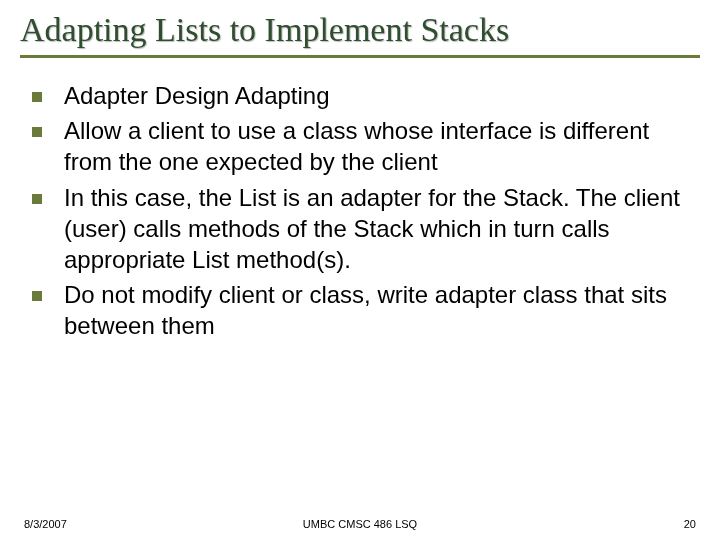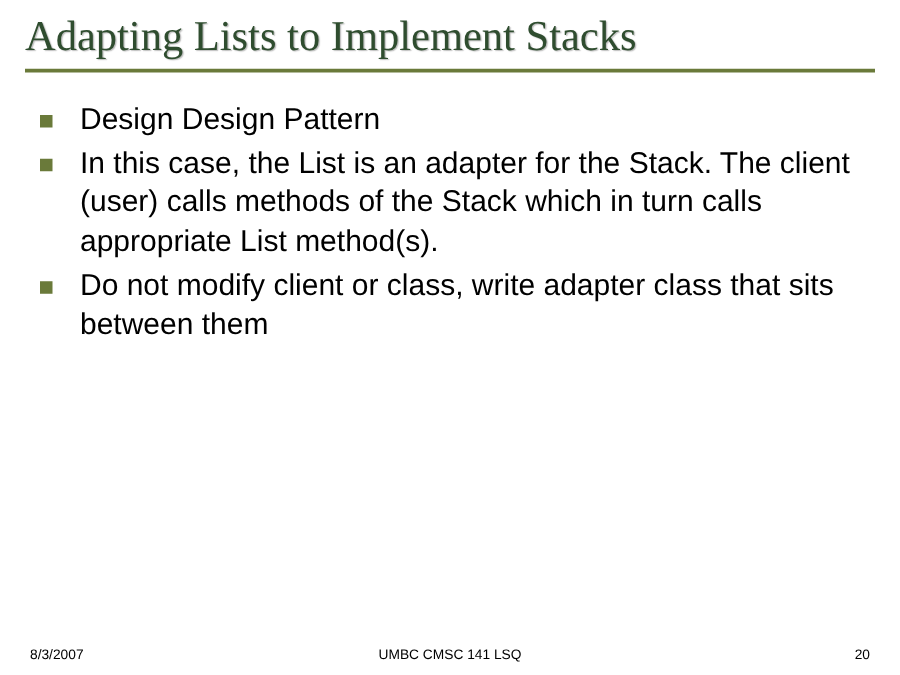--- a/index.html
+++ b/index.html
@@ -78,31 +78,35 @@
 
 <div class="slide">
 
   <div class="title-wrap">
     <div class="title">Adapting Lists to Implement Stacks</div>
   </div>
 
   <div class="body">
     <div class="bul">
       <div class="sq"></div>
-      <div class="txt">Design Design Pattern</div>
+      <div class="txt">Adapter Design Adapting</div>
+    </div>
+    <div class="bul">
+      <div class="sq"></div>
+      <div class="txt">Allow a client to use a class whose interface is different from the one expected by the client</div>
     </div>
     <div class="bul">
       <div class="sq"></div>
       <div class="txt">In this case, the List is an adapter for the Stack.  The client (user) calls methods of the Stack which in turn calls appropriate List method(s).</div>
     </div>
     <div class="bul">
       <div class="sq"></div>
       <div class="txt">Do not modify client or class, write adapter class that sits between them</div>
     </div>
   </div>
 
   <div class="footer">
     <div class="date">8/3/2007</div>
-    <div class="center">UMBC CMSC 141 LSQ</div>
+    <div class="center">UMBC CMSC 486 LSQ</div>
     <div class="pageno">20</div>
   </div>
 
 </div>
 
 </body></html>

